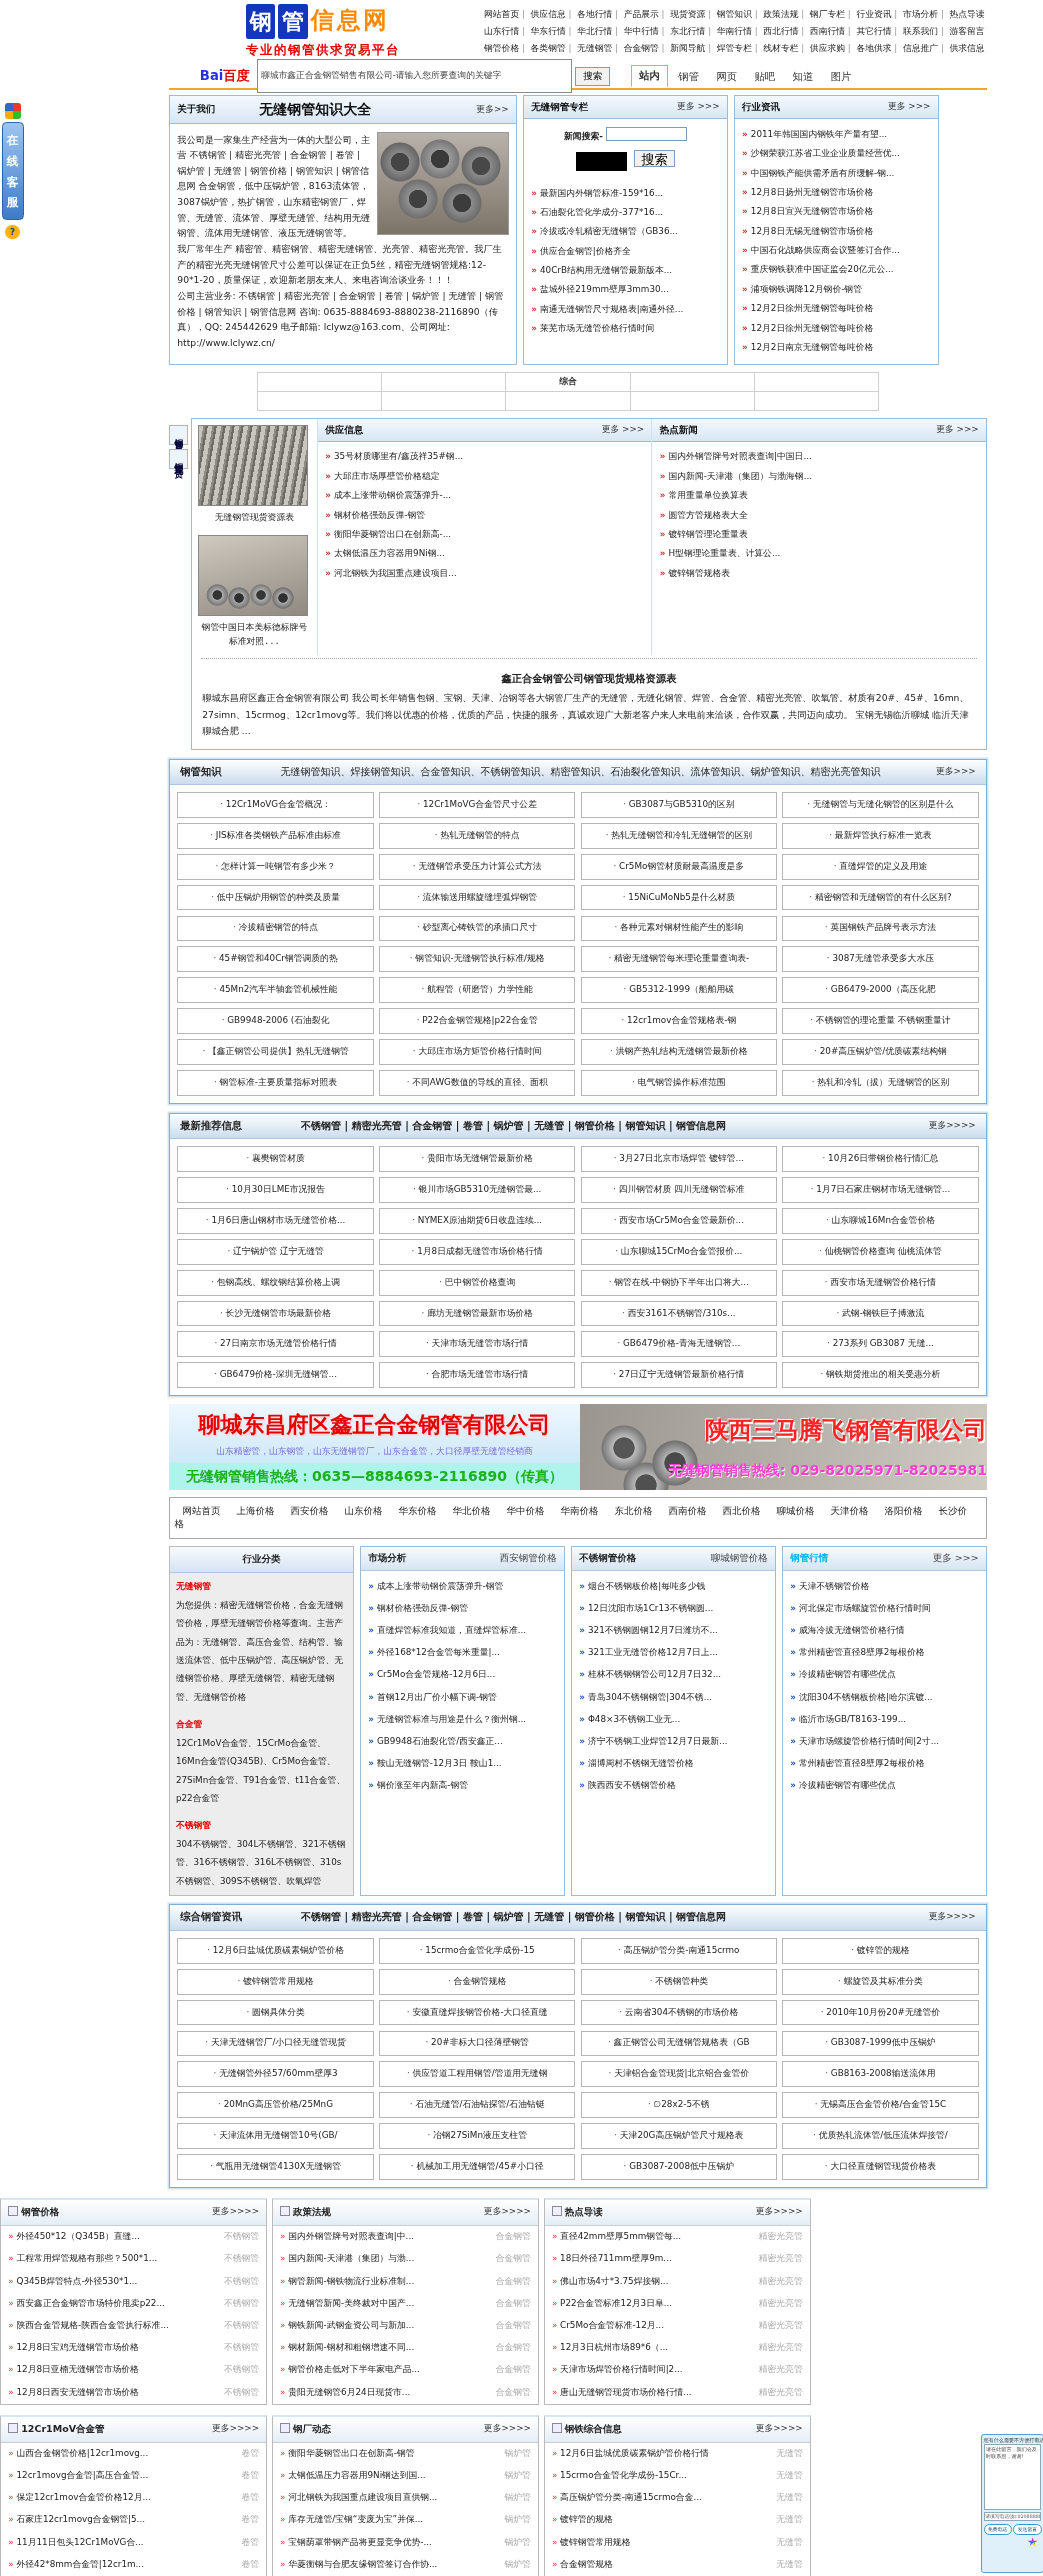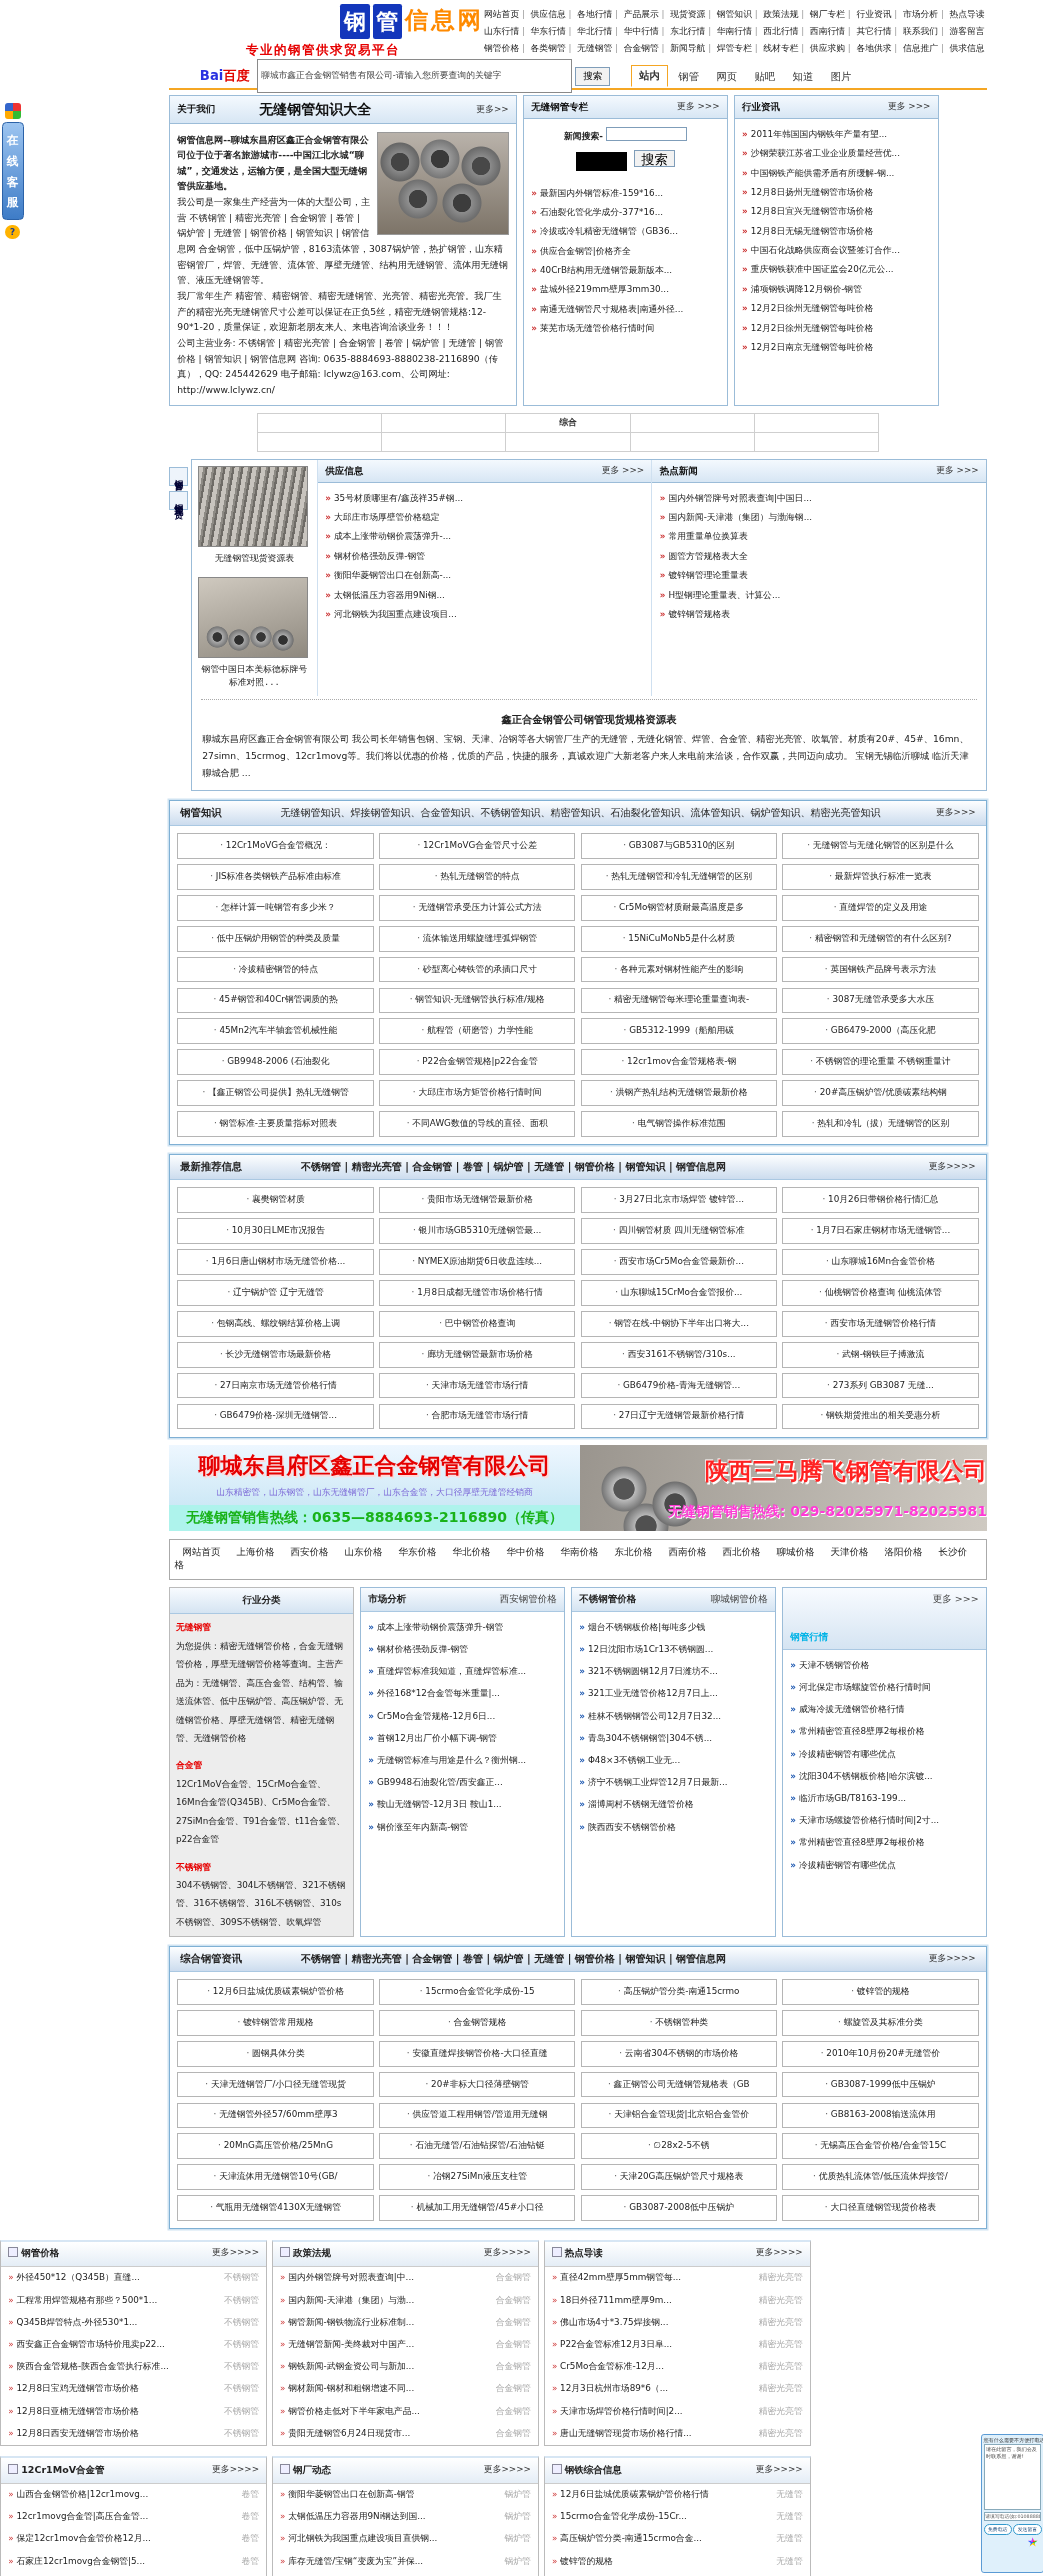--- a/index.html
+++ b/index.html
@@ -3,21 +3,21 @@
 <meta charset="utf-8">
 <style>
   * { margin:0; padding:0; box-sizing:border-box; }
   body { width:1044px; background:#fff; font-family:"DejaVu Sans","Liberation Sans",sans-serif; font-size:8.8px; color:#222; position:relative; }
   a { color:#222; text-decoration:none; cursor:pointer; }
   .page { position:relative; width:1044px; min-height:2576px; }
   .content { width:818px; margin-left:169px; }
   
   .hdr { display:flex; padding:4.4px 0 1.5px 0; }
   .logo-block { width:315px; padding-left:77px; }
-  .logo-line { white-space:nowrap;text-align:right; }
+  .logo-line { white-space:nowrap; }
   .logo-g { display:inline-block; background:#1336bb; color:#fff; font-weight:bold; font-size:22px; padding:2.2px 3.7px; margin-right:2.9px; border-radius:2.2px; }
   .logo-rest { color:#ff8a00; font-weight:bold; font-size:23.5px; letter-spacing:2.9px; }
   .tagline { color:#e60000; font-weight:bold; font-size:12.5px; margin-top:2.9px; letter-spacing:1.5px; }
   .topnav { flex:1; padding-top:4.4px; }
   .topnav ul { list-style:none; margin-bottom:5.1px; }
   .topnav li { display:inline; font-size:8.8px; color:#333; }
   .topnav li+li::before { content:"\a0|\a0\a0"; color:#999; }
   
   .searchbar { display:flex; align-items:center; border-bottom:2.2px solid #f5a623; padding:2.9px 0 0 0; height:28px; }
   .baidu { width:88px; text-align:right; padding-right:7.3px; font-weight:bold; font-size:13.2px; }
@@ -103,21 +103,21 @@
   .regionnav span { margin:0 8px; font-size:9.5px; color:#111; }
   
   .fourcols { display:flex; gap:5.9px; margin-top:7.3px;border-radius:21px; }
   .col-cat { width:185px; background:#ededed; border:0.7px solid #bbb; }
   .col-cat .c-hd { text-align:center; font-weight:bold; padding:5.9px 0; background:linear-gradient(#f8fbff,#d5e4f2); border-bottom:0.7px solid #aac8e2; font-size:9.5px; }
   .col-cat .grp { padding:4.4px 5.9px; line-height:2.1; font-size:8.8px; }
   .col-cat .grp b { color:#e60000; display:block; }
   .col-list { flex:1; border:0.7px solid #9bbcd8; }
   .col-list .c-hd { display:flex; padding:5.1px 7.3px; background:linear-gradient(#f8fbff,#d5e4f2); border-bottom:0.7px solid #aac8e2; font-weight:bold; font-size:9.5px; }
   .c-hd .rlink { margin-left:auto; font-weight:normal; color:#444; }
-  .c-hd.cyan .ttl { color:#00b3e6;margin-top:38px; }
+  .c-hd.cyan .ttl { color:#00b3e6; }
   ul.news2 { list-style:none; padding:4.4px 7.3px; }
   ul.news2 li { padding:5.1px 0; white-space:nowrap; overflow:hidden; }
   ul.news2 li::before { content:"» "; color:#1a56b0; font-weight:bold; }
   
   .triple { display:flex; gap:4.4px; width:811px; margin:10.3px 0 0 0; }
   .tband { flex:1; border:0.7px solid #bbb; border-top:2.2px solid #d7e6f4; }
   .tband-hd { display:flex; padding:5.9px 7.3px; background:linear-gradient(#fff,#e4edf6); border-bottom:1.5px solid #ccc; font-weight:bold; font-size:9.5px; }
   .tband-hd::before { content:""; display:inline-block; width:8px; height:8px; border:0.7px solid #889; margin-right:2.9px; background:#eef; }
   .prow { display:flex; padding:5.1px 7.3px; font-size:8.8px; }
   .prow a { white-space:nowrap; overflow:hidden; flex:1; }
@@ -192,21 +192,20 @@
 
     <div class="toprow">
       <div class="box about">
         <div class="box-hd">
           <span class="ttl">关于我们</span>
           <span class="sub">无缝钢管知识大全</span>
           <a class="more">更多&gt;&gt;</a>
         </div>
         <div class="about-body">
           <div class="about-float"></div>
-          <p class="about-b">钢管信息网--聊城东昌府区鑫正合金钢管有限公司位于位于著名旅游城市----中国江北水城“聊城”，交通发达，运输方便，是全国大型无缝钢管供应基地。</p>
           <p>我公司是一家集生产经营为一体的大型公司，主营 不锈钢管 | 精密光亮管 | 合金钢管 | 卷管 | 锅炉管 | 无缝管 | 钢管价格 | 钢管知识 | 钢管信息网 合金钢管，低中压锅炉管，8163流体管，3087锅炉管，热扩钢管，山东精密钢管厂，焊管、无缝管、流体管、厚壁无缝管、结构用无缝钢管、流体用无缝钢管、液压无缝钢管等。</p>
           <p>我厂常年生产 精密管、精密钢管、精密无缝钢管、光亮管、精密光亮管。我厂生产的精密光亮无缝钢管尺寸公差可以保证在正负5丝，精密无缝钢管规格:12-90*1-20，质量保证，欢迎新老朋友来人、来电咨询洽谈业务！！！</p>
           <p>公司主营业务: 不锈钢管 | 精密光亮管 | 合金钢管 | 卷管 | 锅炉管 | 无缝管 | 钢管价格 | 钢管知识 | 钢管信息网 咨询: 0635-8884693-8880238-2116890（传真），QQ: 245442629 电子邮箱: lclywz@163.com、公司网址: http://www.lclywz.cn/</p>
         </div>
       </div>
 
       <div class="box seamless">
         <div class="box-hd">
           <span class="ttl">无缝钢管专栏</span>
           <a class="more">更多 &gt;&gt;&gt;</a>

